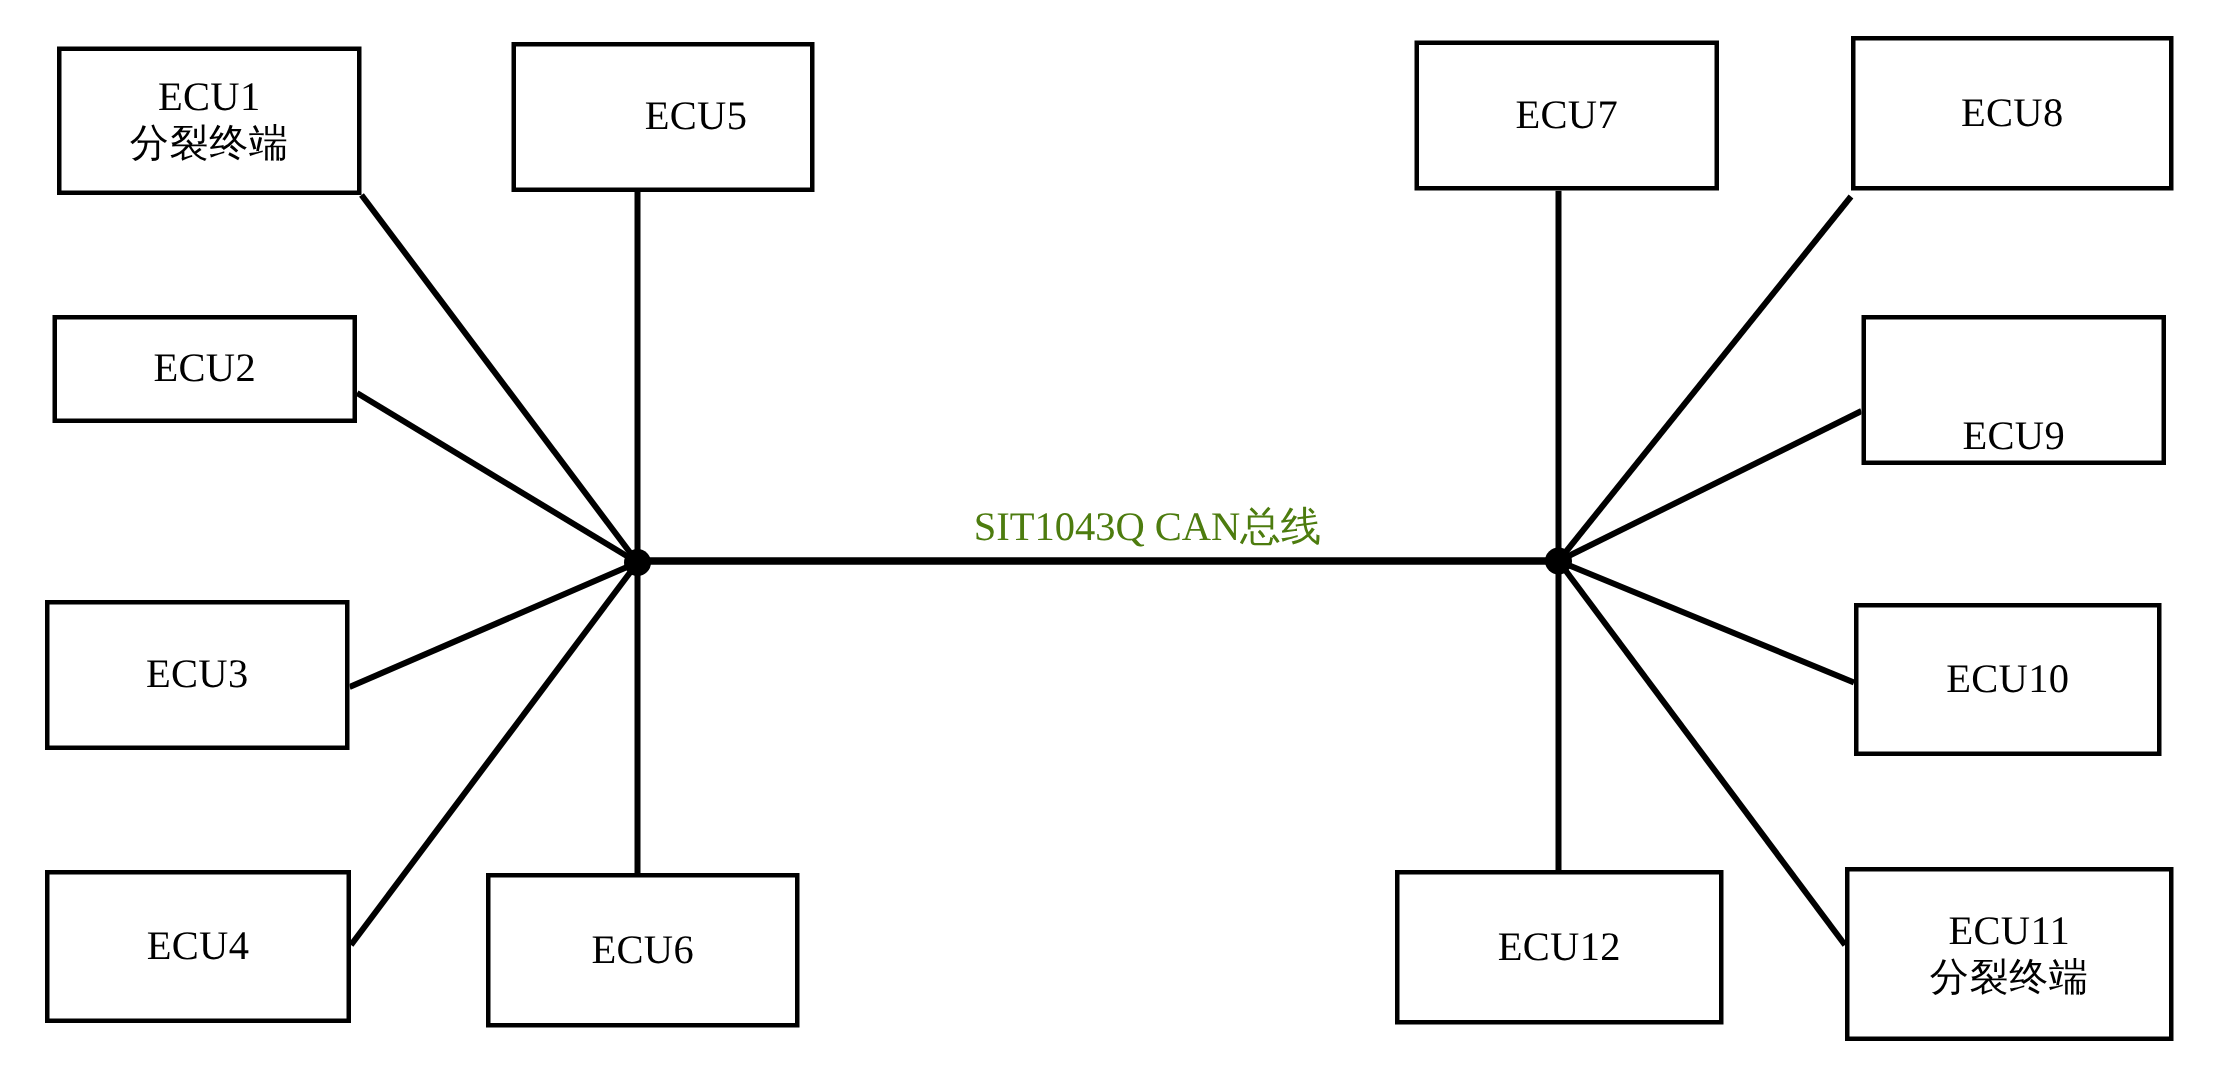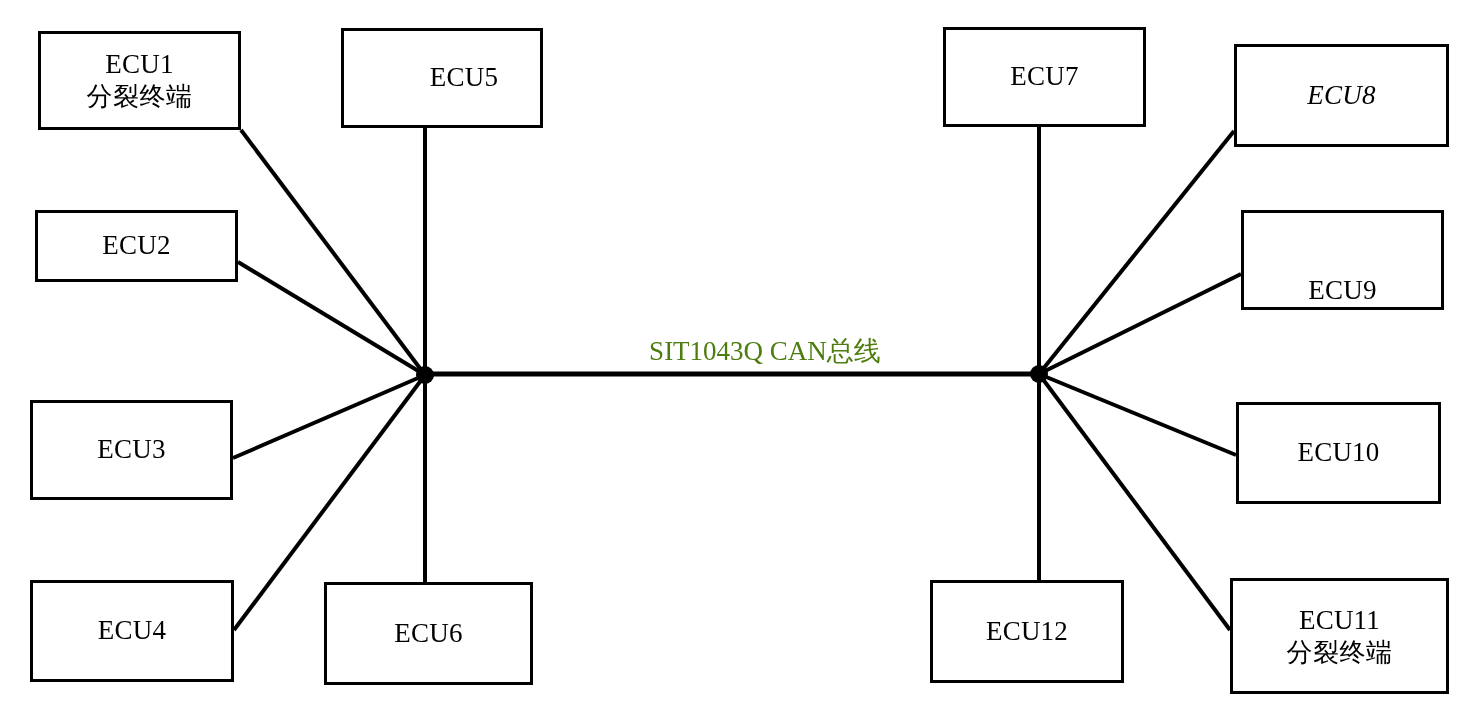--- a/index.html
+++ b/index.html
@@ -111,31 +111,31 @@
       </div>
       <div class="ecu-node" style="left: 341px; top: 28px; width: 202px; height: 100px; padding-left: 44px;">
         <span class="ecu-line-1">ECU5</span>
       </div>
       <div class="ecu-node" style="left: 324px; top: 582px; width: 209px; height: 103px;">
         <span class="ecu-line-1">ECU6</span>
       </div>
       <div class="ecu-node" style="left: 943px; top: 27px; width: 203px; height: 100px;">
         <span class="ecu-line-1">ECU7</span>
       </div>
-      <div class="ecu-node" style="left: 1234px; top: 44px; width: 215px; height: 103px; font-style: italic;">
+      <div class="ecu-node" style="left: 1234px; top: 24px; width: 215px; height: 103px;">
         <span class="ecu-line-1">ECU8</span>
       </div>
       <div class="ecu-node" style="left: 1241px; top: 210px; width: 203px; height: 100px; justify-content: flex-end;">
         <span class="ecu-line-1">ECU9</span>
       </div>
       <div class="ecu-node" style="left: 1236px; top: 402px; width: 205px; height: 102px;">
         <span class="ecu-line-1">ECU10</span>
       </div>
       <div class="ecu-node" style="left: 1230px; top: 578px; width: 219px; height: 116px;">
         <span class="ecu-line-1">ECU11</span>
         <span class="ecu-line-2">分裂终端</span>
       </div>
-      <div class="ecu-node" style="left: 930px; top: 580px; width: 194px; height: 103px;">
+      <div class="ecu-node" style="left: 930px; top: 580px; width: 219px; height: 103px;">
         <span class="ecu-line-1">ECU12</span>
       </div>
     </div>
 
 </div>
 
 </body></html>

